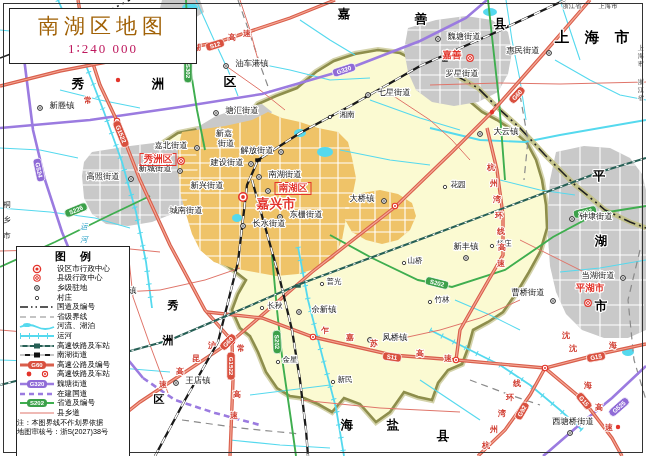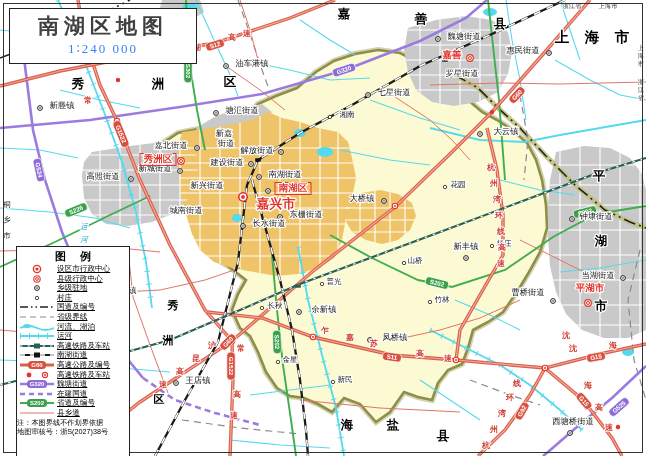--- a/index.html
+++ b/index.html
@@ -4,30 +4,30 @@
 <style>
   html,body{margin:0;padding:0;background:#fff;}
   #stage{position:relative;width:646px;height:456px;background:#fff;overflow:hidden;
          font-family:"Liberation Sans",sans-serif;}
   #mapframe{position:absolute;left:3px;top:3px;width:638px;height:448px;border:1.3px solid #333;z-index:5;pointer-events:none;}
   #mapsvg{position:absolute;left:0;top:0;z-index:1;}
 
   
   #titlebox{position:absolute;left:9px;top:8px;width:186px;height:54px;background:#fff;
             border:1.4px solid #222;z-index:6;text-align:center;}
-  #titlebox .t1{font-size:21px;font-weight:bold;letter-spacing:5px;color:#404040;margin-top:3px;
+  #titlebox .t1{font-size:21px;font-weight:normal;letter-spacing:5px;color:#a16207;margin-top:3px;
                 font-family:"Liberation Serif",serif;}
-  #titlebox .t2{font-size:13px;letter-spacing:2px;color:#3b82f6;margin-top:1px;font-family:"Liberation Serif",serif;}
+  #titlebox .t2{font-size:13px;letter-spacing:2px;color:#be185d;margin-top:1px;font-family:"Liberation Serif",serif;}
 
   
   #legend{position:absolute;left:16px;top:246px;width:114px;height:228px;background:#fff;
           border:1.3px solid #222;z-index:6;padding:2px 0 0 0;box-sizing:border-box;}
   #legend .lt{font-size:11px;font-weight:bold;letter-spacing:14px;text-align:center;
               padding-left:14px;color:#000;font-family:"Liberation Serif",serif;}
-  .lrow{display:flex;align-items:flex-start;height:9.6px;text-decoration:underline;}
+  .lrow{display:flex;align-items:center;height:9.6px;}
   .lsym{width:40px;flex:0 0 40px;display:flex;justify-content:center;align-items:center;}
   .llab{font-size:7.6px;color:#000;white-space:nowrap;}
   .lnote{font-size:7.2px;color:#000;text-align:left;line-height:9px;}
 
   
   .river{fill:none;stroke:#55D9EE;stroke-width:1.1;}
   .river2{fill:none;stroke:#55D9EE;stroke-width:1.9;}
   .cnl{fill:none;stroke:#55D9EE;stroke-width:1.8;}
   .cnlt{fill:none;stroke:#55D9EE;stroke-width:5.5;stroke-dasharray:1 12;}
   .lake{fill:#55D9EE;stroke:none;}

